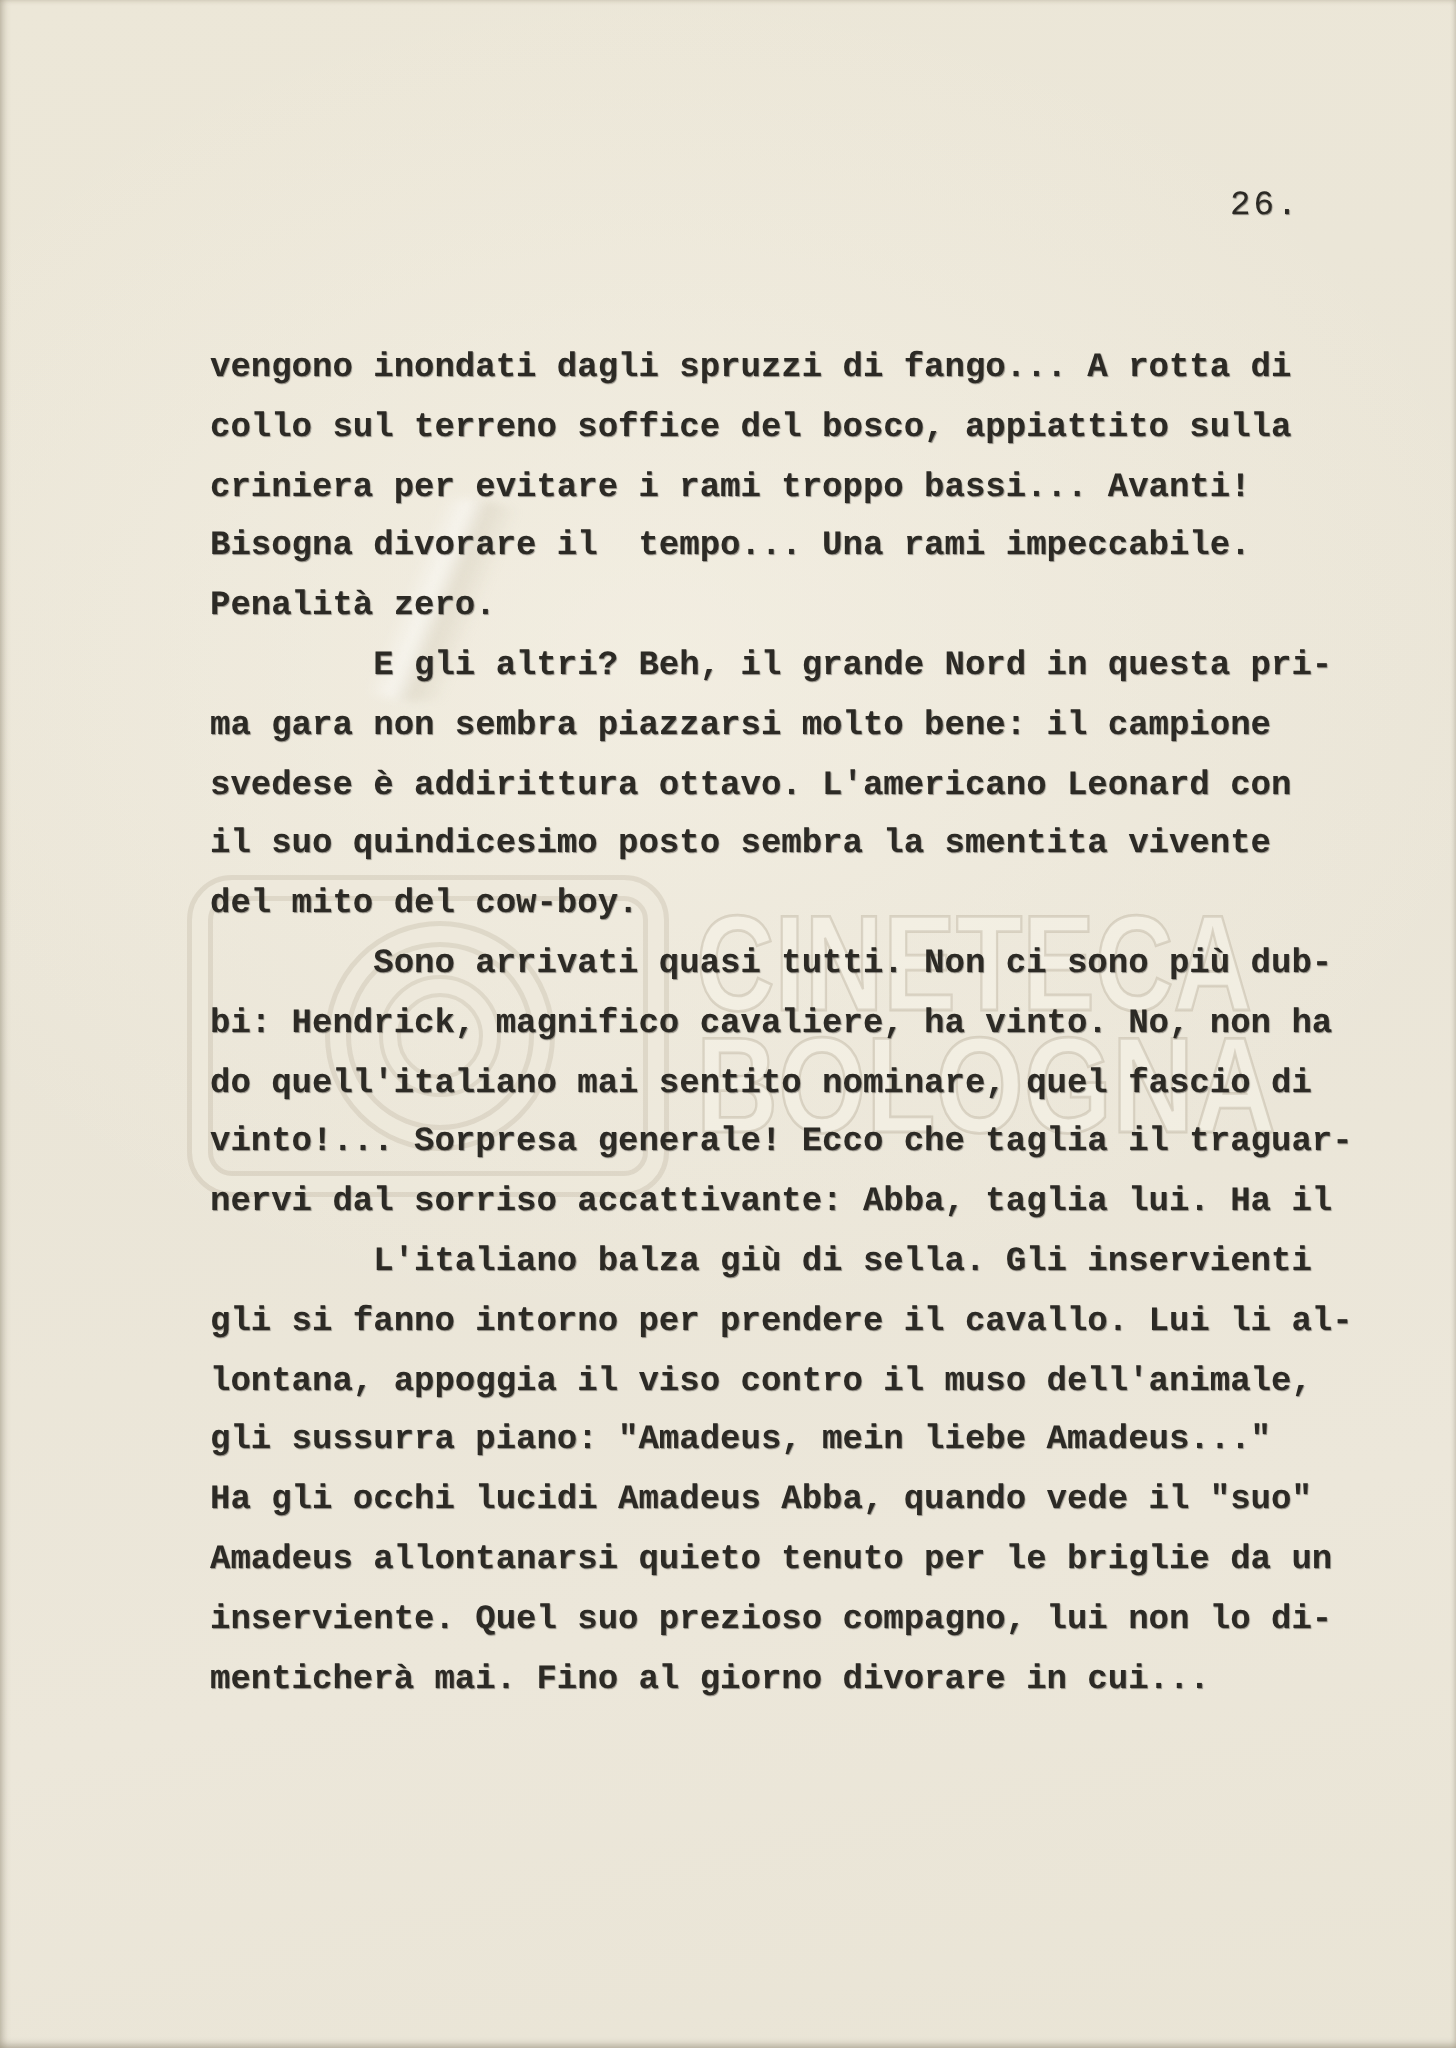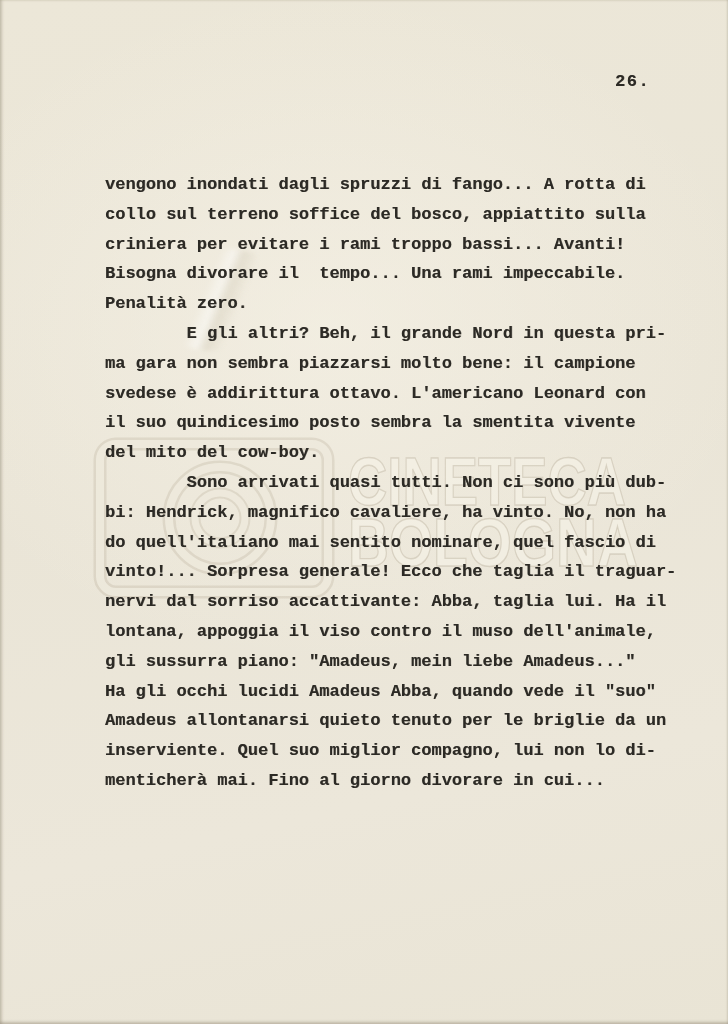--- a/index.html
+++ b/index.html
@@ -21,23 +21,23 @@
       inset 3px 0 3px -1px rgba(110,100,80,0.28),
       inset 0 -3px 3px -1px rgba(110,100,80,0.32),
       inset -2px 0 2px -1px rgba(130,120,100,0.18),
       inset 0 2px 2px -1px rgba(130,120,100,0.12);
     font-family: "Liberation Mono", "DejaVu Sans Mono", monospace;
     color: #2c2a25;
   }
   .page-number {
     position: absolute;
     left: 615px;
-    top: 72px;
+    top: 94px;
     font-size: 17px;
-    font-weight: 700;
+    font-weight: 400;
     letter-spacing: 1.5px;
     text-shadow: 0.4px 0.4px 0.5px rgba(45,42,37,0.55);
   }
   .text-block {
     position: absolute;
     left: 105px;
     top: 170px;
     width: 590px;
     font-size: 17px;
     font-weight: 700;
@@ -104,21 +104,23 @@
       <div class="line">        E gli altri? Beh, il grande Nord in questa pri-</div>
       <div class="line">ma gara non sembra piazzarsi molto bene: il campione</div>
       <div class="line">svedese è addirittura ottavo. L'americano Leonard con</div>
       <div class="line">il suo quindicesimo posto sembra la smentita vivente</div>
       <div class="line">del mito del cow-boy.</div>
       <div class="line">        Sono arrivati quasi tutti. Non ci sono più dub-</div>
       <div class="line">bi: Hendrick, magnifico cavaliere, ha vinto. No, non ha</div>
       <div class="line">do quell'italiano mai sentito nominare, quel fascio di</div>
       <div class="line">vinto!... Sorpresa generale! Ecco che taglia il traguar-</div>
       <div class="line">nervi dal sorriso accattivante: Abba, taglia lui. Ha il</div>
+      <div class="line">        L'italiano balza giù di sella. Gli inservienti</div>
+      <div class="line">gli si fanno intorno per prendere il cavallo. Lui li al-</div>
       <div class="line">lontana, appoggia il viso contro il muso dell'animale,</div>
       <div class="line">gli sussurra piano: "Amadeus, mein liebe Amadeus..."</div>
       <div class="line">Ha gli occhi lucidi Amadeus Abba, quando vede il "suo"</div>
       <div class="line">Amadeus allontanarsi quieto tenuto per le briglie da un</div>
-      <div class="line">inserviente. Quel suo miglior compagno, lui non lo di-</div>
+      <div class="line">inserviente. Quel suo prezioso compagno, lui non lo di-</div>
       <div class="line">menticherà mai. Fino al giorno divorare in cui...</div>
     </div>
 
 </div>
 
 </body></html>

